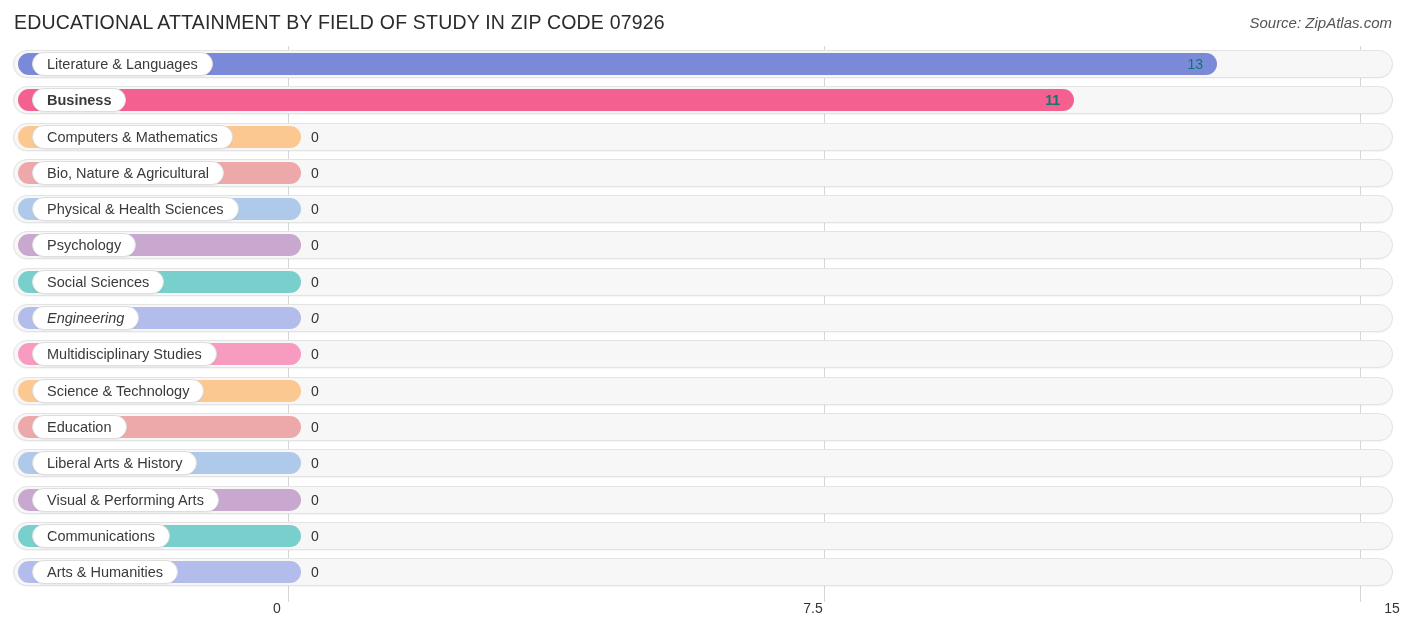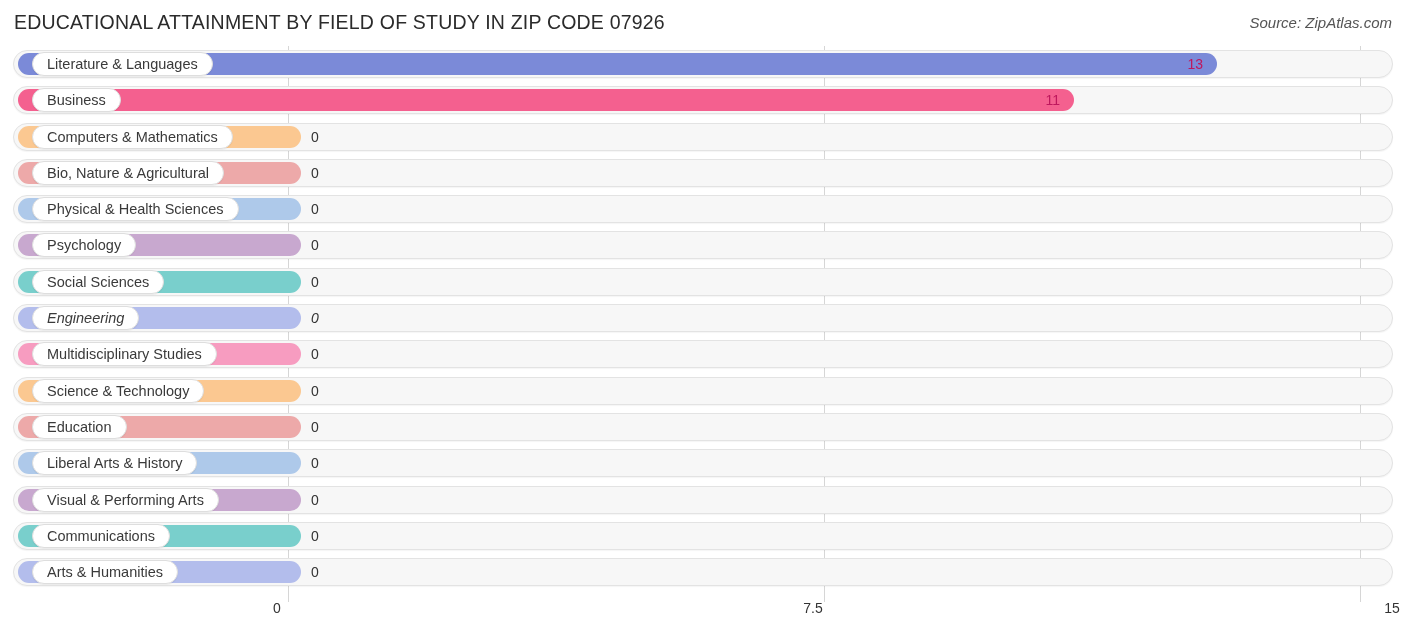--- a/index.html
+++ b/index.html
@@ -51,21 +51,21 @@
     height: 22px;
     border-radius: 11px;
   }
 
   .bar-value {
     position: absolute; top: 7px;
     height: 22px; line-height: 22px;
     font-size: 14px;
     white-space: nowrap;
   }
-  .bar-value.inside { color: #be185d; }
+  .bar-value.inside { color: #0f766e; }
   .bar-value.outside { color: #333333; }
 
   .label-pill {
     position: absolute; top: 6px; left: 32px;
     height: 24px; line-height: 23px;
     padding: 0 14px;
     background: #ffffff;
     border: 1px solid #dedede;
     border-radius: 12px;
     font-size: 14.5px;
@@ -99,21 +99,21 @@
         <div class="gridline" style="left: 824px;"></div>
         <div class="gridline" style="left: 1360px;"></div>
       </div>
     <div class="rows" id="rows">
         <div class="row" style="height: 36.3px; padding-left: 24px;">
           <div class="track"></div>
           <div class="bar" style="width: 1199.07px; background: rgb(123, 138, 216);"></div>
           <div class="label-pill">Literature &amp; Languages</div>
           <div class="bar-value inside" style="left: 1179.07px; width: 24px; text-align: right;">13</div>
         </div>
-        <div class="row" style="height: 36.3px;">
+        <div class="row" style="height: 36.3px; font-weight: bold;">
           <div class="track"></div>
           <div class="bar" style="width: 1056.13px; background: rgb(244, 96, 143);"></div>
           <div class="label-pill">Business</div>
           <div class="bar-value inside" style="left: 1036.13px; width: 24px; text-align: right;">11</div>
         </div>
         <div class="row" style="height: 36.3px;">
           <div class="track"></div>
           <div class="bar" style="width: 283px; background: rgb(251, 200, 145);"></div>
           <div class="label-pill">Computers &amp; Mathematics</div>
           <div class="bar-value outside" style="left: 311px;">0</div>

